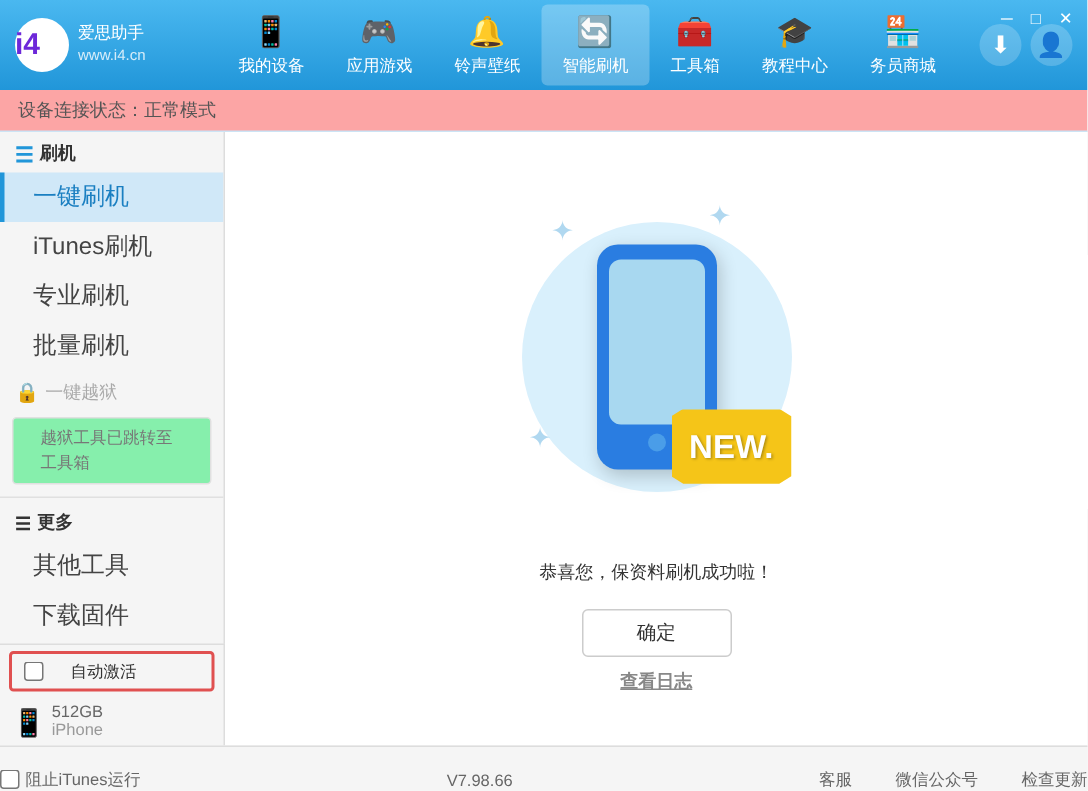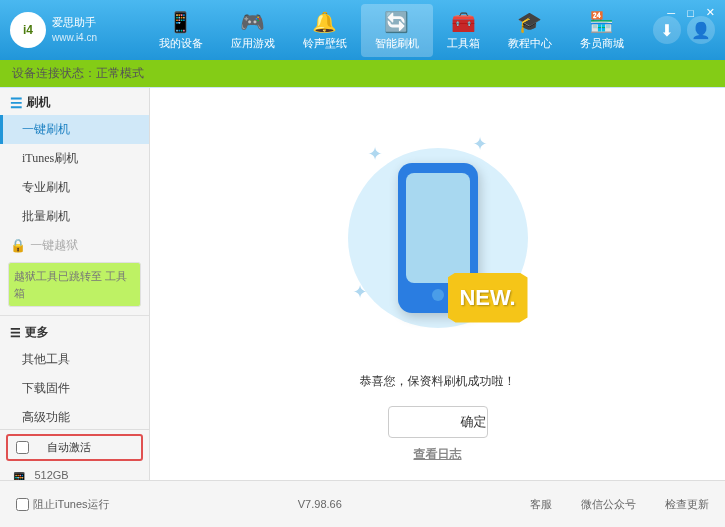--- a/index.html
+++ b/index.html
@@ -15,23 +15,23 @@
     }
     .logo-area {
       display: flex;
       align-items: center;
       width: 120px;
     }
     .logo-circle {
       width: 36px; height: 36px;
       background: #fff;
       border-radius: 50%;
-      display: flex; align-items: center; justify-content: center;
+      display: flex; align-items: center; justify-content: flex-start;
       margin-right: 6px;
-      font-size: 12px; font-weight: bold; color: #4d7c0f;
+      font-size: 20px; font-weight: bold; color: #6d28d9;
     }
     .logo-text { color: white; font-size: 11px; line-height: 1.4; }
     .nav-items {
       display: flex; align-items: center; flex: 1; justify-content: center; gap: 0;
     }
     .nav-item {
       display: flex; flex-direction: column; align-items: center;
       color: white; padding: 6px 14px; cursor: pointer; font-size: 11px;
     }
     .nav-item .nav-icon { font-size: 20px; margin-bottom: 2px; }
@@ -48,21 +48,21 @@
 
     
     .win-controls {
       position: absolute; top: 4px; right: 6px;
       display: flex; gap: 4px; align-items: center;
     }
     .win-btn { font-size: 11px; color: white; cursor: pointer; padding: 2px 4px; }
 
     
     .breadcrumb-bar {
-      background: #84cc16; height: 28px;
+      background: #fca5a5; height: 28px;
       display: flex; align-items: center; padding: 0 12px;
       border-bottom: 1px solid #cce4f5; font-size: 12px; color: #555;
     }
 
     
     .main-layout { display: flex; height: calc(527px - 60px - 28px - 30px); }
 
     
     .sidebar {
       width: 150px; background: #f5f5f5;
@@ -70,39 +70,39 @@
       display: flex; flex-direction: column;
       overflow-y: auto;
     }
     .sidebar-section-header {
       display: flex; align-items: center; padding: 6px 10px 4px;
       font-size: 12px; color: #333; font-weight: bold;
     }
     .sidebar-section-header .s-icon { margin-right: 4px; font-size: 14px; color: #2196d9; }
     .sidebar-item {
       padding: 6px 10px 6px 22px;
-      font-size: 12px; color: #444; cursor: pointer; font-family: Liberation Serif, serif;
+      font-size: 16px; color: #444; cursor: pointer;
     }
     .sidebar-item.active {
       background: #d0e8f8; color: #1a7fc1; border-left: 3px solid #2196d9;
       padding-left: 19px;
     }
     .sidebar-section-header2 {
       display: flex; align-items: center; padding: 8px 10px 4px;
       font-size: 12px; color: #333; font-weight: bold;
       border-top: 1px solid #e0e0e0; margin-top: 4px;
     }
     .sidebar-section-header2 .s-icon { margin-right: 4px; }
     .sidebar-disabled {
       display: flex; align-items: center; padding: 6px 10px 4px 10px;
       font-size: 12px; color: #aaa;
     }
     .notice-box {
-      margin: 4px 8px; background: #bef264; border: 1px solid #e0e0e0;
-      border-radius: 3px; padding: 5px 5px; font-size: 11px; color: #777; line-height: 1.5;
+      margin: 4px 8px; background: #86efac; border: 1px solid #e0e0e0;
+      border-radius: 3px; padding: 5px 18px; font-size: 11px; color: #777; line-height: 1.5;
     }
 
     
     .sidebar-bottom {
       position: absolute; bottom: 30px; left: 0; width: 150px;
       background: #f5f5f5; border-right: 1px solid #ddd; border-top: 1px solid #ddd;
     }
     .checkbox-row {
       display: flex; align-items: center; gap: 4px; padding: 4px 8px;
       border: 2px solid #e05050; margin: 4px 6px; border-radius: 3px;
@@ -160,33 +160,33 @@
     .sparkle.s2 { top: 10px; right: 50px; }
     .sparkle.s3 { bottom: 50px; left: 15px; }
 
     .success-text {
       font-size: 12px; color: #333; margin-bottom: 16px;
     }
     .confirm-btn {
       width: 100px; height: 32px;
       background: white; border: 1px solid #ccc; border-radius: 4px;
       font-size: 13px; color: #333; cursor: pointer;
-      display: flex; align-items: center; justify-content: flex-end;
+      display: flex; align-items: center; justify-content: center;
       margin-bottom: 8px;
     }
     .log-link {
       font-size: 12px; color: #888; cursor: pointer;
       text-decoration: underline;
       font-weight: bold;
     }
 
     
     .footer {
-      height: 47px; background: #f5f5f5; border-top: 1px solid #ddd;
-      display: flex; align-items: center; padding: 0 16px;
+      height: 30px; background: #f5f5f5; border-top: 1px solid #ddd;
+      display: flex; align-items: flex-end; padding: 0 0;
       font-size: 11px; color: #666;
       position: absolute; bottom: 0; left: 0; right: 0;
     }
     .footer-left { display: flex; align-items: center; gap: 4px; }
     .footer-checkbox { width: 13px; height: 13px; }
     .footer-center { flex: 1; display: flex; justify-content: center; gap: 20px; }
     .footer-right { display: flex; gap: 29px; }
     .footer-link { color: #666; cursor: pointer; }
   </style>
 </head>

